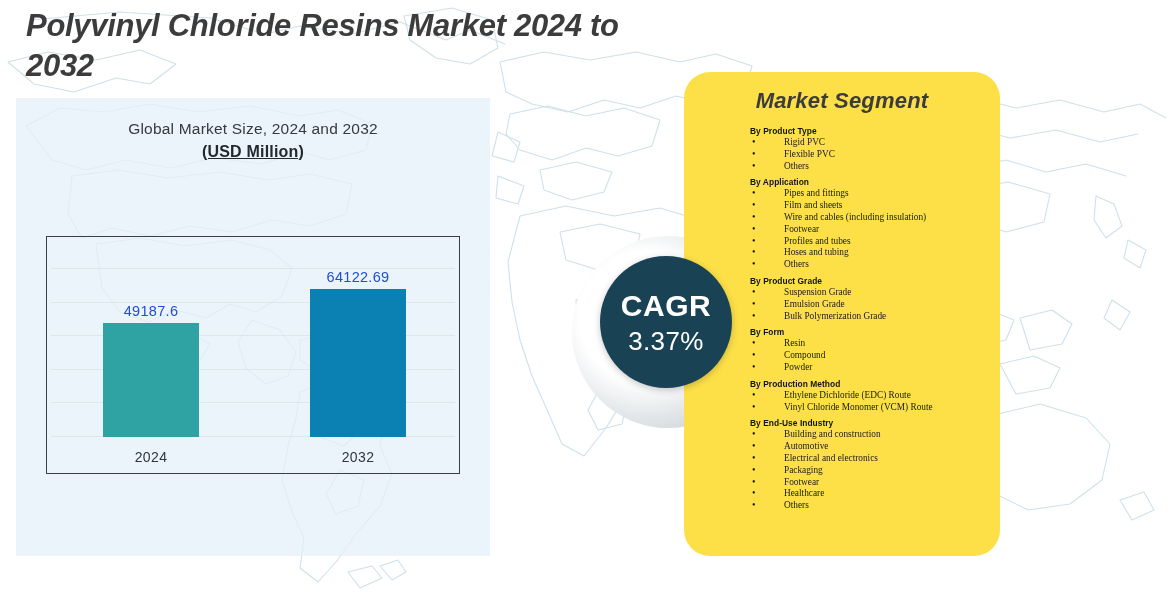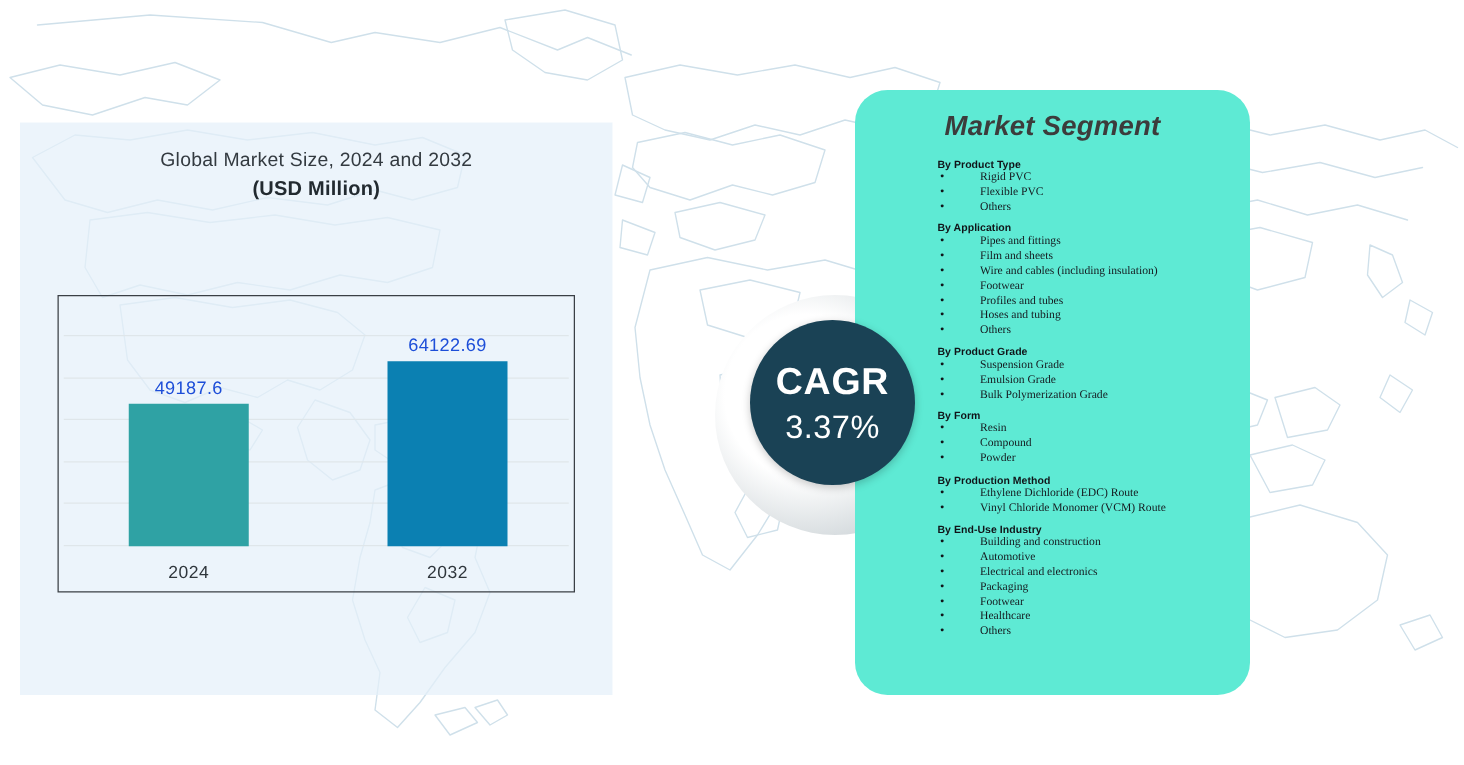--- a/index.html
+++ b/index.html
@@ -36,21 +36,21 @@
   .logo-tag{
     font-size:6.2px;color:#7c8288;letter-spacing:2.1px;margin-top:3px;
     text-transform:uppercase;font-weight:bold;
   }
 
   
   .chart-head{
     position:absolute;left:16px;top:120px;width:474px;text-align:center;z-index:4;
   }
   .chart-head .l1{font-size:15.5px;color:#333a40;letter-spacing:0.2px;}
-  .chart-head .l2{font-size:16px;color:#222a30;font-weight:bold;margin-top:5px;letter-spacing:0.2px;}
+  .chart-head .l2{font-size:16px;color:#222a30;font-weight:bold;margin-top:5px;letter-spacing:0.2px;text-decoration:underline;}
 
   .chart-box{
     position:absolute;left:46px;top:236px;width:414px;height:238px;
     border:1.4px solid #3a3f45;background:transparent;z-index:4;box-sizing:border-box;
   }
   .gridlines{position:absolute;left:0;top:0;width:100%;height:100%;}
   .gridline{position:absolute;left:4px;right:4px;height:1px;background:#dfe6ea;}
 
   .bar{position:absolute;bottom:36px;}
   .bar-label{
@@ -73,21 +73,21 @@
     background:#1a4255;z-index:6;
     display:flex;flex-direction:column;align-items:center;justify-content:center;
     box-shadow:0 2px 7px rgba(0,0,0,0.22);
   }
   .cagr-label{color:#ffffff;font-size:30px;font-weight:bold;letter-spacing:0.6px;line-height:1;}
   .cagr-value{color:#ffffff;font-size:26px;font-weight:300;letter-spacing:0.4px;line-height:1;margin-top:7px;}
 
   
   .seg-panel{
     position:absolute;left:684px;top:72px;width:316px;height:484px;
-    background:#5eead4;border-radius:26px;z-index:4;box-sizing:border-box;
+    background:#fde047;border-radius:26px;z-index:4;box-sizing:border-box;
   }
   .seg-title{
     text-align:center;font-size:22px;font-weight:bold;font-style:italic;
     color:#3c3c3c;margin-top:16px;letter-spacing:0.2px;
   }
   .seg-list{margin-top:12px;padding-left:66px;padding-right:12px;}
   .seg-group-head{
     font-size:8.4px;font-weight:bold;color:#101418;letter-spacing:0.05px;
     margin-top:5px;margin-bottom:1px;font-family:"Liberation Sans", sans-serif;
   }
@@ -170,20 +170,21 @@
         <path d="M1128 240 L1146 250 L1140 268 L1124 258 Z"></path>
         <path d="M1112 300 L1130 312 L1120 330 L1104 318 Z"></path>
 
         <path d="M348 572 L372 566 L382 578 L360 588 Z"></path>
       </g>
     </svg>
   </div>
 
   <div class="left-panel"></div>
 
+  <div class="title">Polyvinyl Chloride Resins Market 2024 to 2032</div>
 
 
   <div class="chart-head">
     <div class="l1">Global Market Size,  2024 and 2032</div>
     <div class="l2">(USD Million)</div>
   </div>
 
   <div class="chart-box">
     <div class="gridlines">
         <div class="gridline" style="bottom: 36px;"></div>

